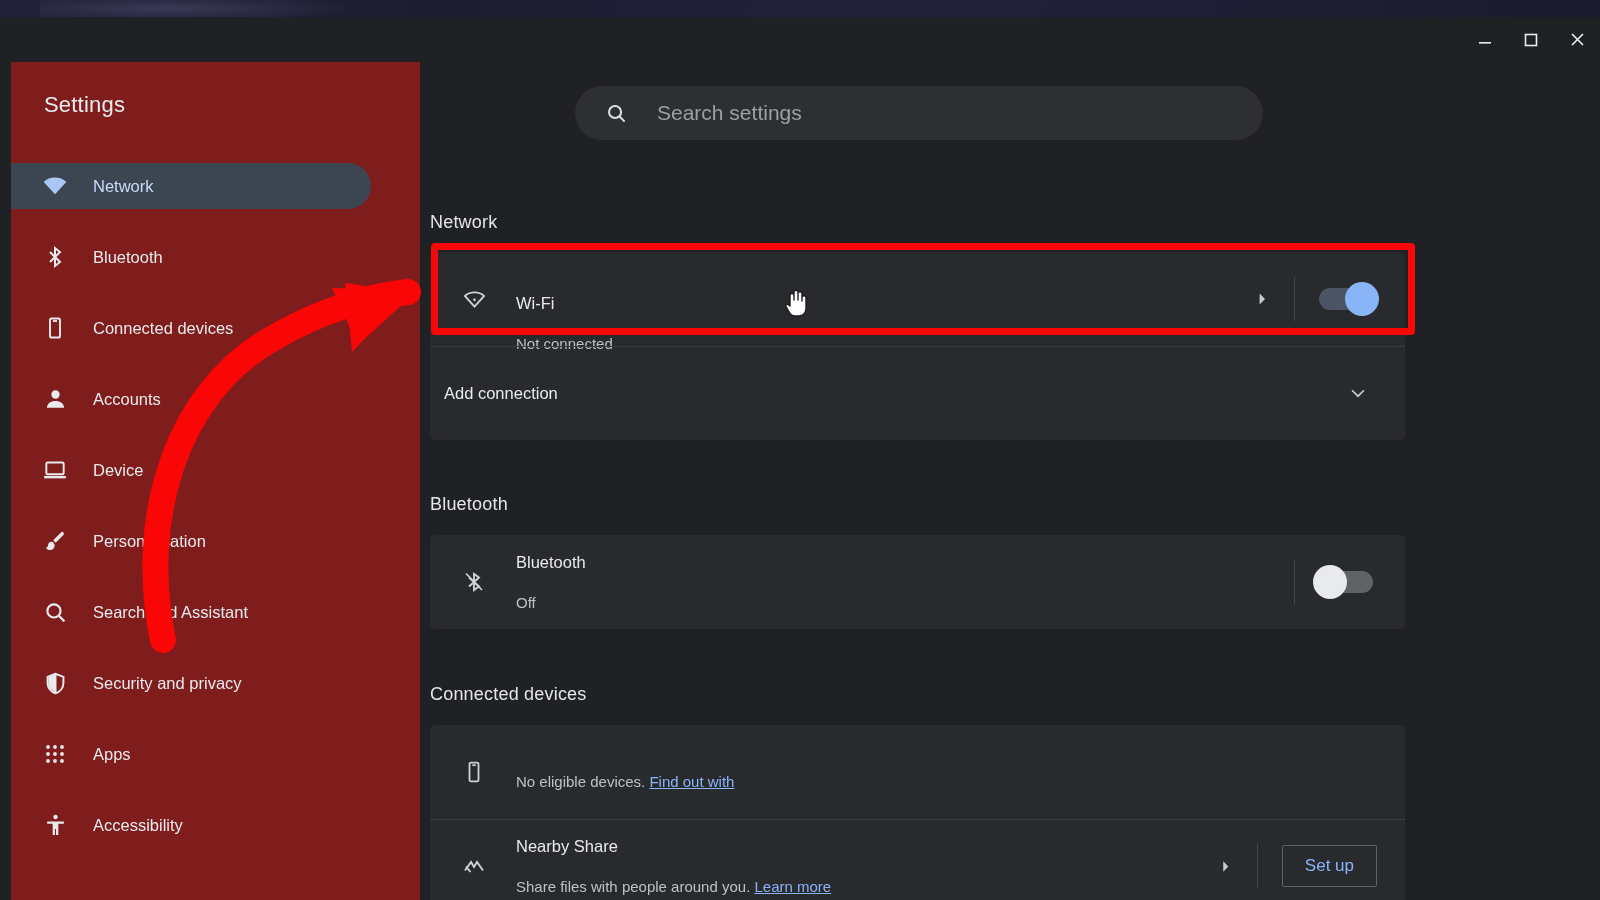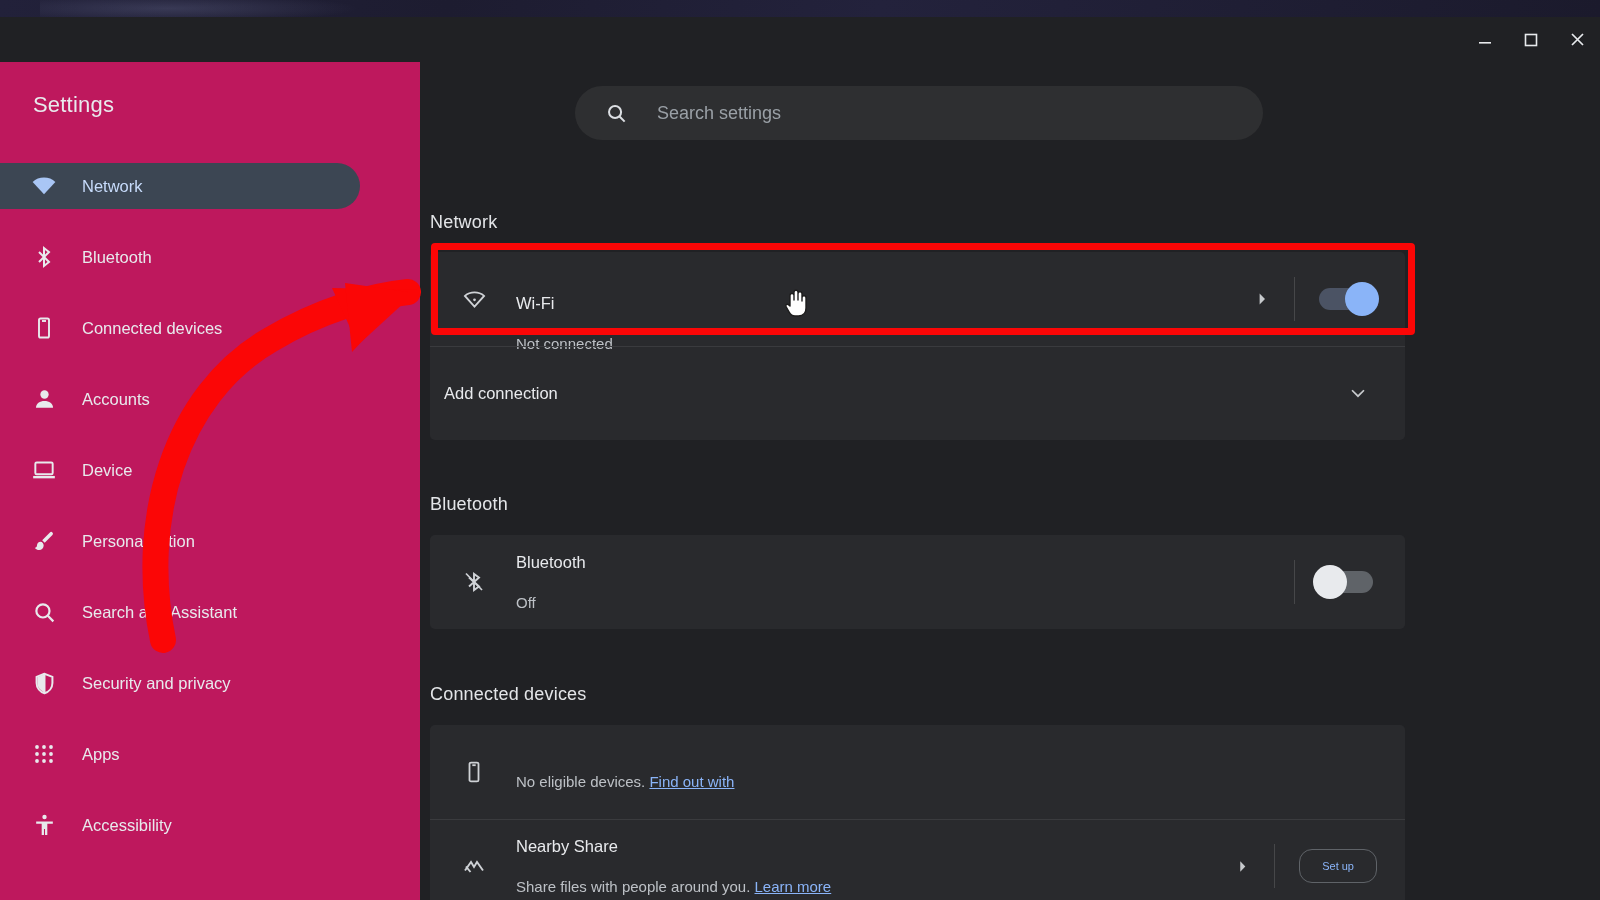--- a/index.html
+++ b/index.html
@@ -43,22 +43,22 @@
     display: flex; align-items: center; justify-content: center;
     color: #e8eaed;
   }
   .winbtn svg { display: block; }
 
   
   .content { position: absolute; left: 0; top: 45px; width: 1600px; height: 838px; }
 
   
   .sidebar {
-    position: absolute; left: 0; top: 0; width: 420px; height: 838px;
-    background: #be185d;
+    position: absolute; left: 11px; top: 0; width: 420px; height: 838px;
+    background: #7f1d1d;
   }
   .settings-title {
     position: absolute; left: 33px; top: 30px;
     font-size: 22px; color: #e8eaed; letter-spacing: .2px;
   }
   .navlist { position: absolute; left: 0; top: 101px; width: 420px; }
   .navitem {
     position: relative;
     height: 46px; margin-bottom: 25px;
     display: flex; align-items: center;
@@ -86,21 +86,21 @@
 
   
   .searchbar {
     position: absolute; left: 155px; top: 24px;
     width: 688px; height: 54px;
     background: #2e2f31; border-radius: 27px;
     display: flex; align-items: center;
   }
   .search-icon { margin-left: 30px; color: #dcdfe3; display: flex; }
   .search-input-text {
-    margin-left: 29px; font-size: 18px; color: #9aa0a6;
+    margin-left: 29px; font-size: 21px; color: #9aa0a6;
   }
 
   .section-title {
     position: absolute; font-size: 18px; color: #e3e5e8; letter-spacing: .2px;
   }
 
   .card {
     position: absolute;
     background: #292a2d;
     border-radius: 5px;
@@ -141,22 +141,22 @@
     position: absolute; top: -6px; width: 34px; height: 34px; border-radius: 50%;
   }
   .toggle.on .knob { right: -6px; background: #8ab4f8; }
   .toggle.off .knob { left: -6px; background: #e8eaed; }
 
   .chev-down { margin-right: 36px; color: #c7cacd; display: flex; }
 
   .setup-btn {
     margin-right: 28px;
     padding: 10px 22px;
-    border: 1px solid #5f6368; border-radius: 13px;
-    color: #8ab4f8; font-size: 11px; background: transparent;
+    border: 1px solid #5f6368; border-radius: 2px;
+    color: #8ab4f8; font-size: 17px; background: transparent;
     white-space: nowrap;
   }
 
   
   .redbox {
     position: absolute; left: 431px; top: 243px;
     width: 984px; height: 92px;
     border: 7px solid #fb0606; border-radius: 4px;
     pointer-events: none;
   }

